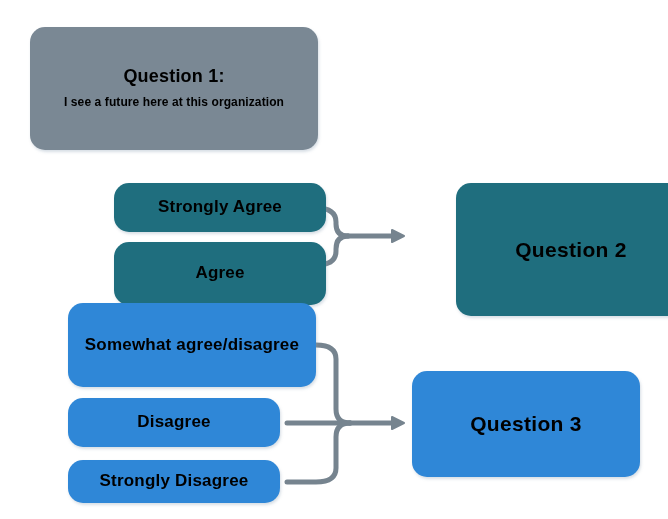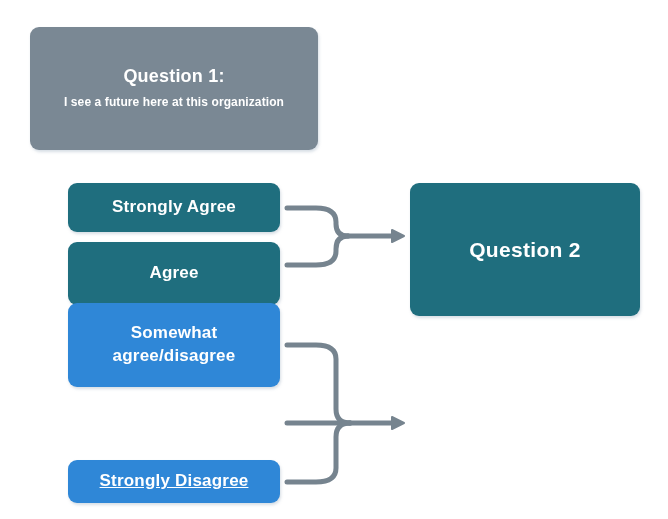--- a/index.html
+++ b/index.html
@@ -34,23 +34,23 @@
     stroke: var(--connector);
     stroke-linejoin: round;
     stroke-width: 2;
   }
   .box {
     position: absolute;
     display: flex;
     flex-direction: column;
     justify-content: center;
     text-align: center;
-    color: #ffffff;
+    color: #000000;
     font-weight: 700;
-    border-radius: 9px;
+    border-radius: 15px;
     box-sizing: border-box;
     box-shadow: 1px 2px 3px rgba(140, 160, 180, 0.35);
   }
   .box-question1 {
     left: 30px; top: 27px; width: 288px; height: 123px;
     background: var(--slate);
     padding: 10px 24px;
   }
   .box-question1 .q1-title {
     font-size: 18px;
@@ -61,27 +61,27 @@
     font-size: 12px;
     line-height: 1.32;
     letter-spacing: 0.1px;
   }
   .option {
     font-size: 17px;
     letter-spacing: 0.2px;
     padding: 4px 10px;
     line-height: 1.35;
   }
-  .teal { background: var(--teal); }
+  .teal { background: var(--teal); margin-left: 46px; }
   .blue { background: var(--blue); }
   .opt-strongly-agree    { left: 68px; top: 183px; width: 212px; height: 49px; }
   .opt-agree             { left: 68px; top: 242px; width: 212px; height: 63px; }
-  .opt-somewhat          { left: 68px; top: 303px; width: 212px; height: 84px; }
+  .opt-somewhat          { left: 68px; top: 303px; width: 248px; height: 84px; }
   .opt-disagree          { left: 68px; top: 398px; width: 212px; height: 49px; }
-  .opt-strongly-disagree { left: 68px; top: 460px; width: 212px; height: 43px; text-decoration: underline; }
+  .opt-strongly-disagree { left: 68px; top: 460px; width: 212px; height: 43px; }
   .target {
     font-size: 21px;
     letter-spacing: 0.3px;
   }
   .box-question2 { left: 410px; top: 183px; width: 230px; height: 133px; }
   .box-question3 { left: 412px; top: 371px; width: 228px; height: 106px; }
 </style>
 </head>
 <body>
 
@@ -105,17 +105,19 @@
 
   <div class="box box-question1">
     <div class="q1-title">Question 1:</div>
     <div class="q1-subtitle">I see a future here at this organization</div>
   </div>
 
   <div class="box option teal opt-strongly-agree">Strongly Agree</div>
   <div class="box option teal opt-agree">Agree</div>
 
   <div class="box option blue opt-somewhat">Somewhat agree/disagree</div>
+  <div class="box option blue opt-disagree">Disagree</div>
   <div class="box option blue opt-strongly-disagree">Strongly Disagree</div>
 
   <div class="box target teal box-question2">Question 2</div>
+  <div class="box target blue box-question3">Question 3</div>
 
 </div>
 
 </body></html>

